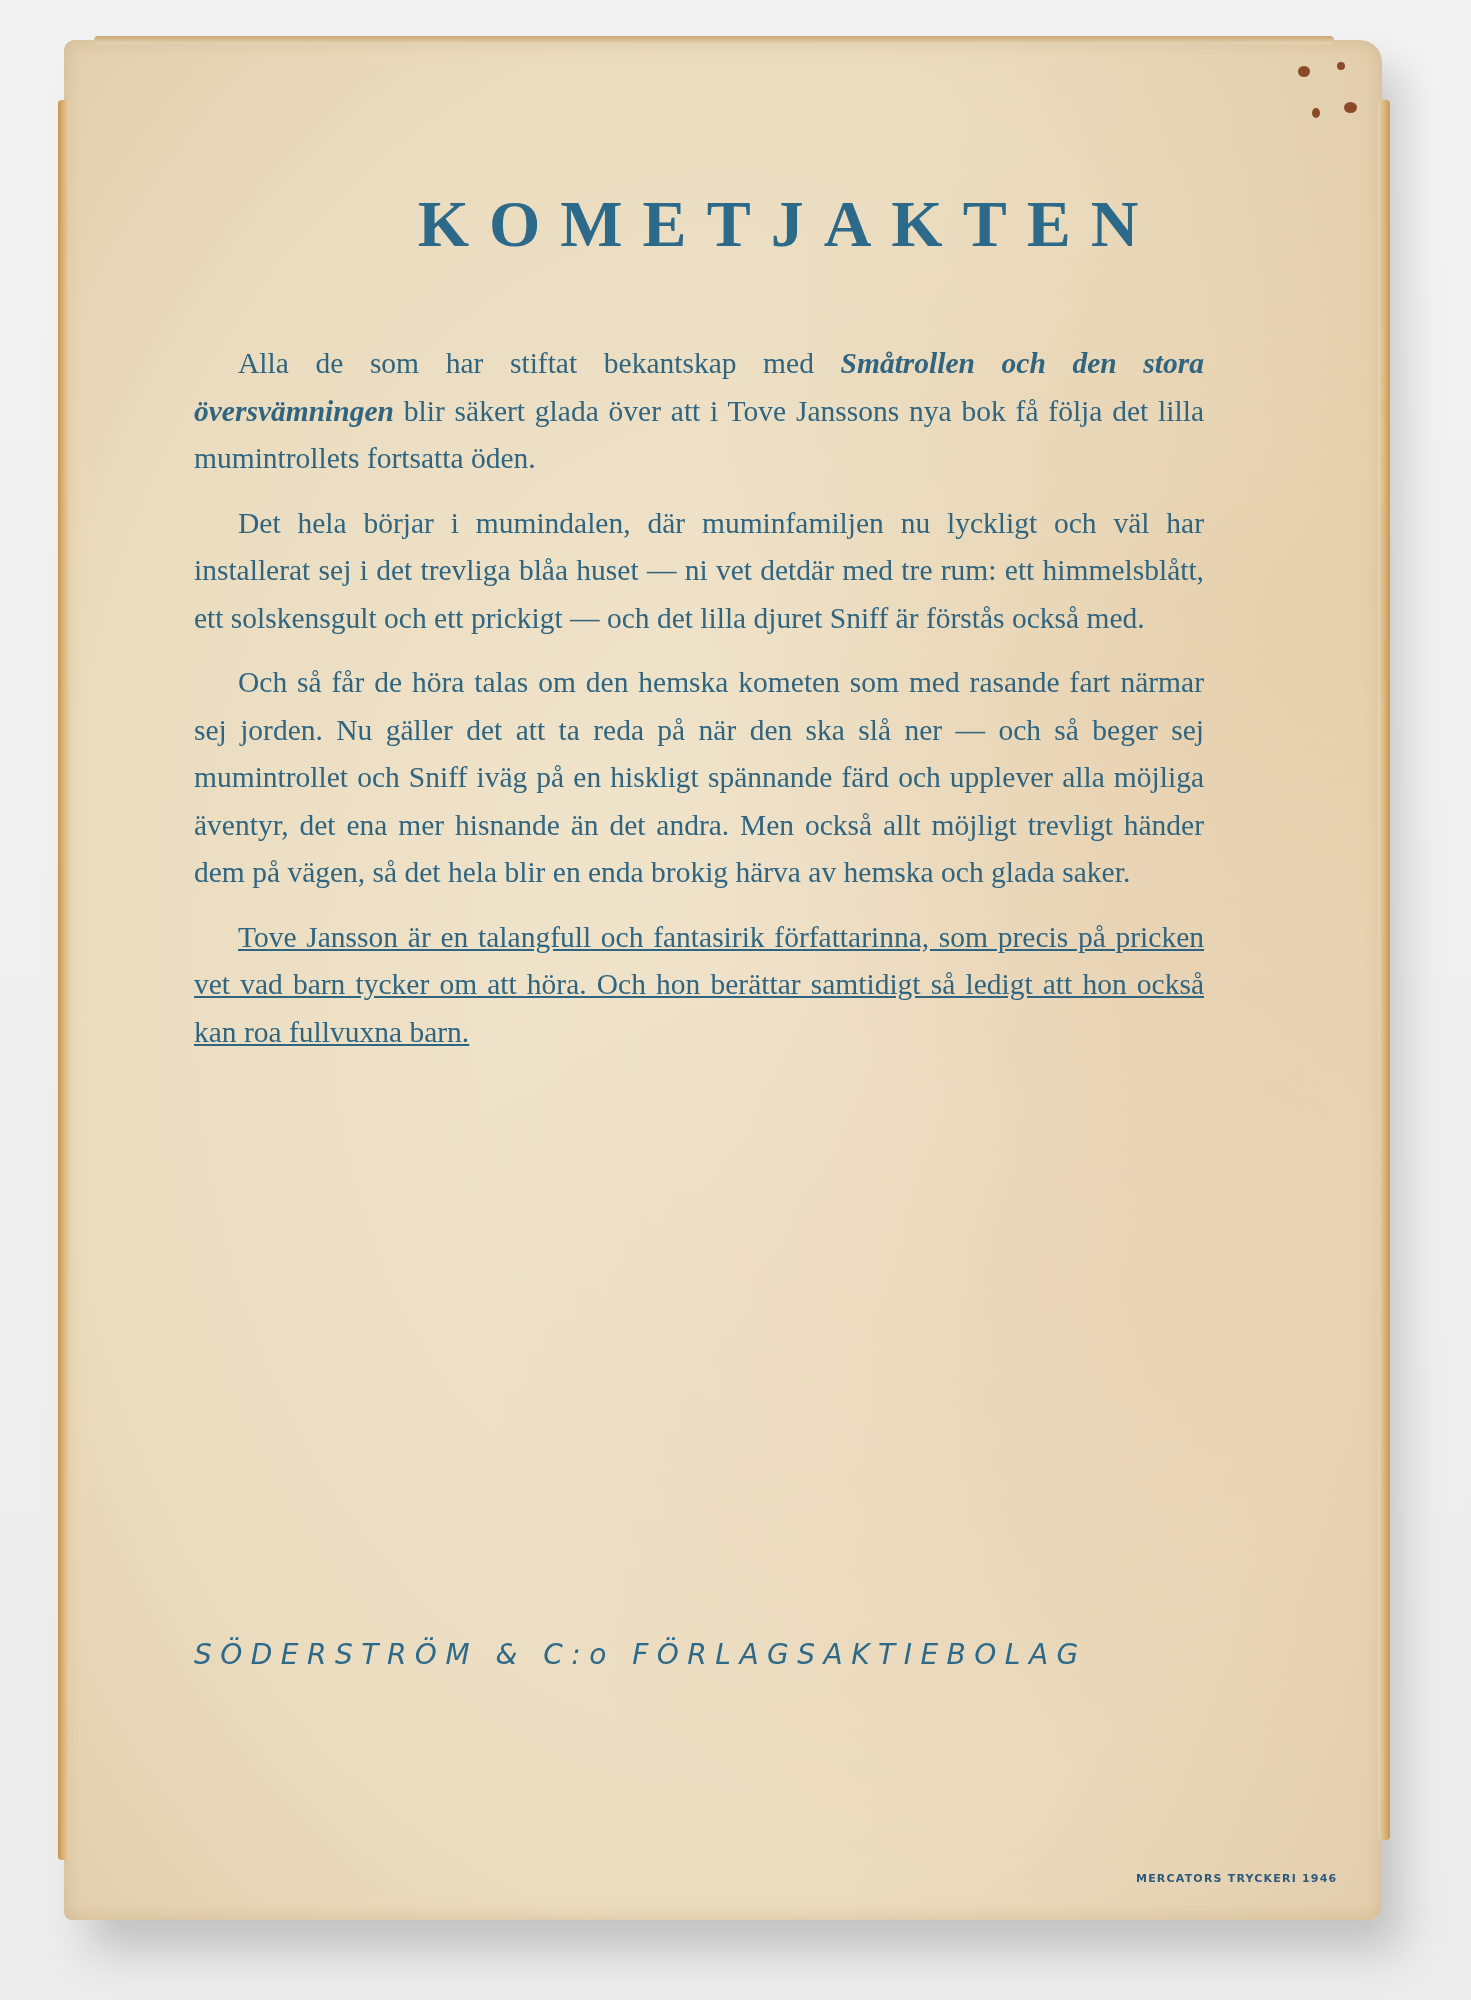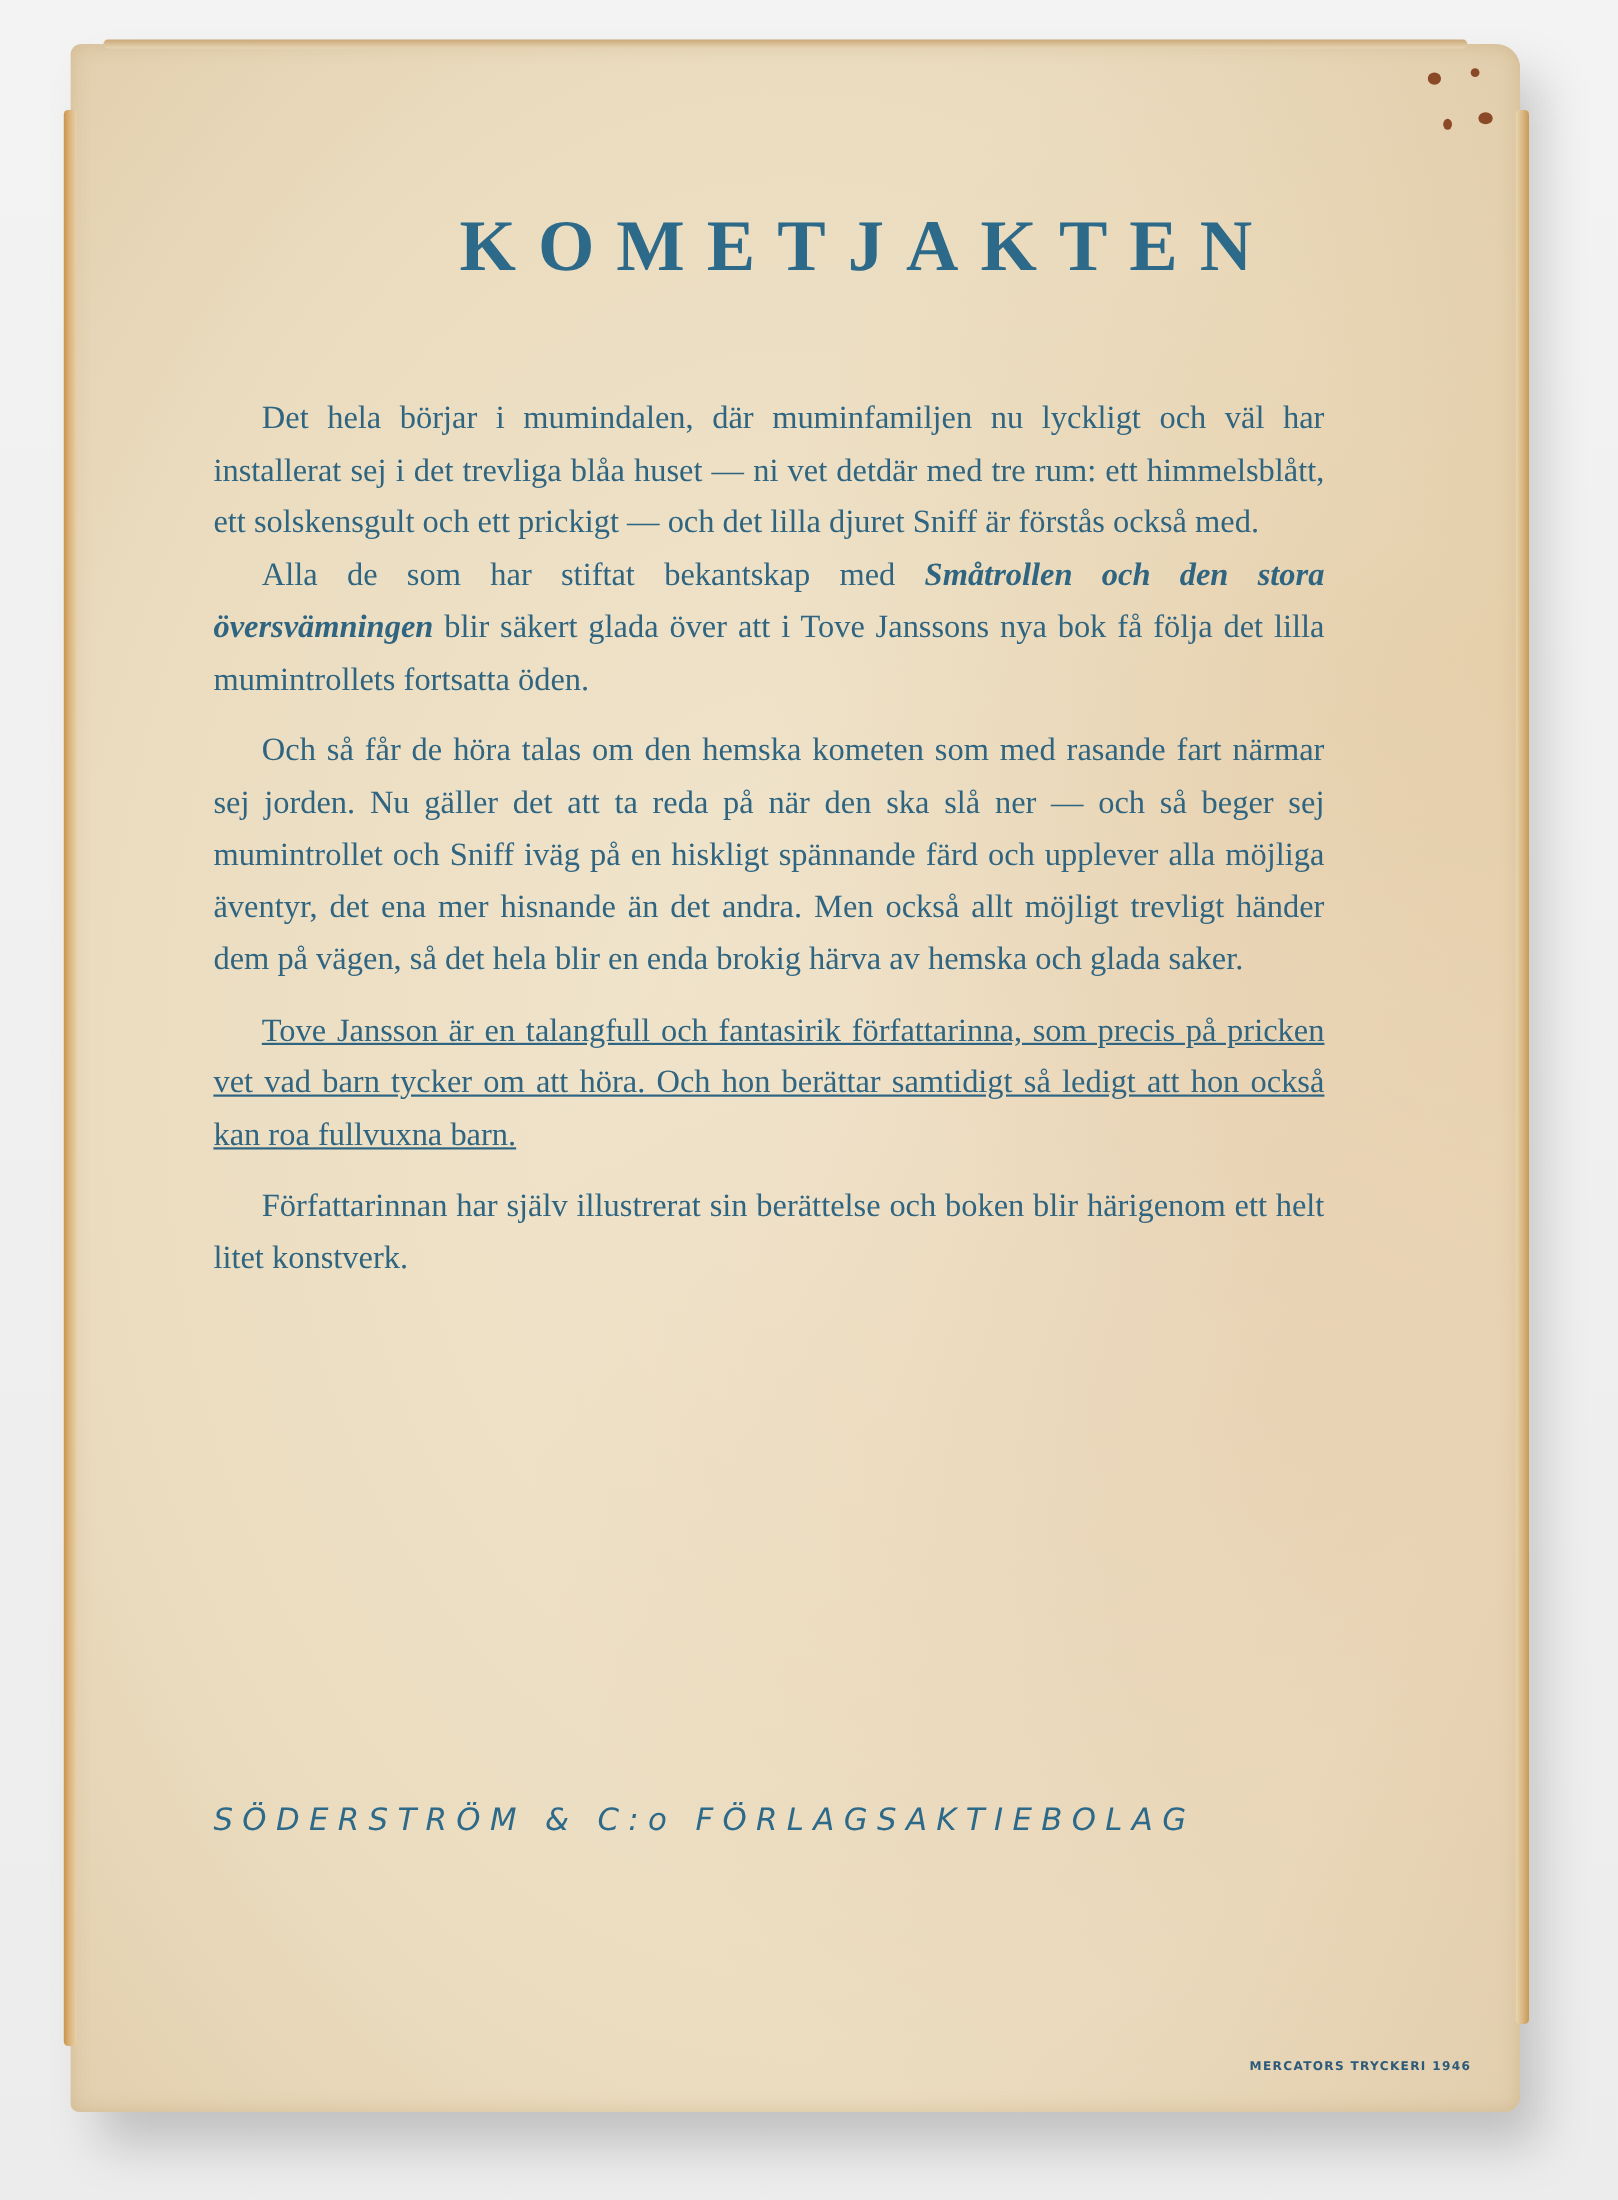--- a/index.html
+++ b/index.html
@@ -148,23 +148,22 @@
 
   <div class="stain" style="left:1234px; top:26px; width:12px; height:11px;"></div>
   <div class="stain" style="left:1273px; top:22px; width:8px; height:8px;"></div>
   <div class="stain" style="left:1248px; top:68px; width:8px; height:10px;"></div>
   <div class="stain" style="left:1280px; top:62px; width:13px; height:11px;"></div>
 
   <div class="content">
     <div class="title">KOMETJAKTEN</div>
 
     <div class="body-text">
+      <p class="para"><span>Alla de som har stiftat bekantskap med </span><span class="em">Småtrollen och den stora översvämningen</span><span> blir säkert glada över att i Tove Janssons nya bok få följa det lilla mumintrollets fortsatta öden.</span></p>
       <p class="para" style="margin-top:17px;">Det hela börjar i mumindalen, där muminfamiljen nu lyckligt och väl har installerat sej i det trevliga blåa huset — ni vet detdär med tre rum: ett himmelsblått, ett solskensgult och ett prickigt — och det lilla djuret Sniff är förstås också med.</p>
-      <p class="para"><span>Alla de som har stiftat bekantskap med </span><span class="em">Småtrollen och den stora översvämningen</span><span> blir säkert glada över att i Tove Janssons nya bok få följa det lilla mumintrollets fortsatta öden.</span></p>
       <p class="para" style="margin-top:17px;">Och så får de höra talas om den hemska kometen som med rasande fart närmar sej jorden. Nu gäller det att ta reda på när den ska slå ner — och så beger sej mumintrollet och Sniff iväg på en hiskligt spännande färd och upplever alla möjliga äventyr, det ena mer hisnande än det andra. Men också allt möjligt trevligt händer dem på vägen, så det hela blir en enda brokig härva av hemska och glada saker.</p>
       <p class="para" style="margin-top:17px;text-decoration:underline;">Tove Jansson är en talangfull och fantasirik författarinna, som precis på pricken vet vad barn tycker om att höra. Och hon berättar samtidigt så ledigt att hon också kan roa fullvuxna barn.</p>
-      <p class="para" style="margin-top:17px;">Författarinnan har själv illustrerat sin berättelse och boken blir härigenom ett helt litet konstverk.</p>
     </div>
 
     <div class="publisher">SÖDERSTRÖM &amp; C:o FÖRLAGSAKTIEBOLAG</div>
     <div class="printer">MERCATORS TRYCKERI 1946</div>
   </div>
 </div>
 
 </body></html>

